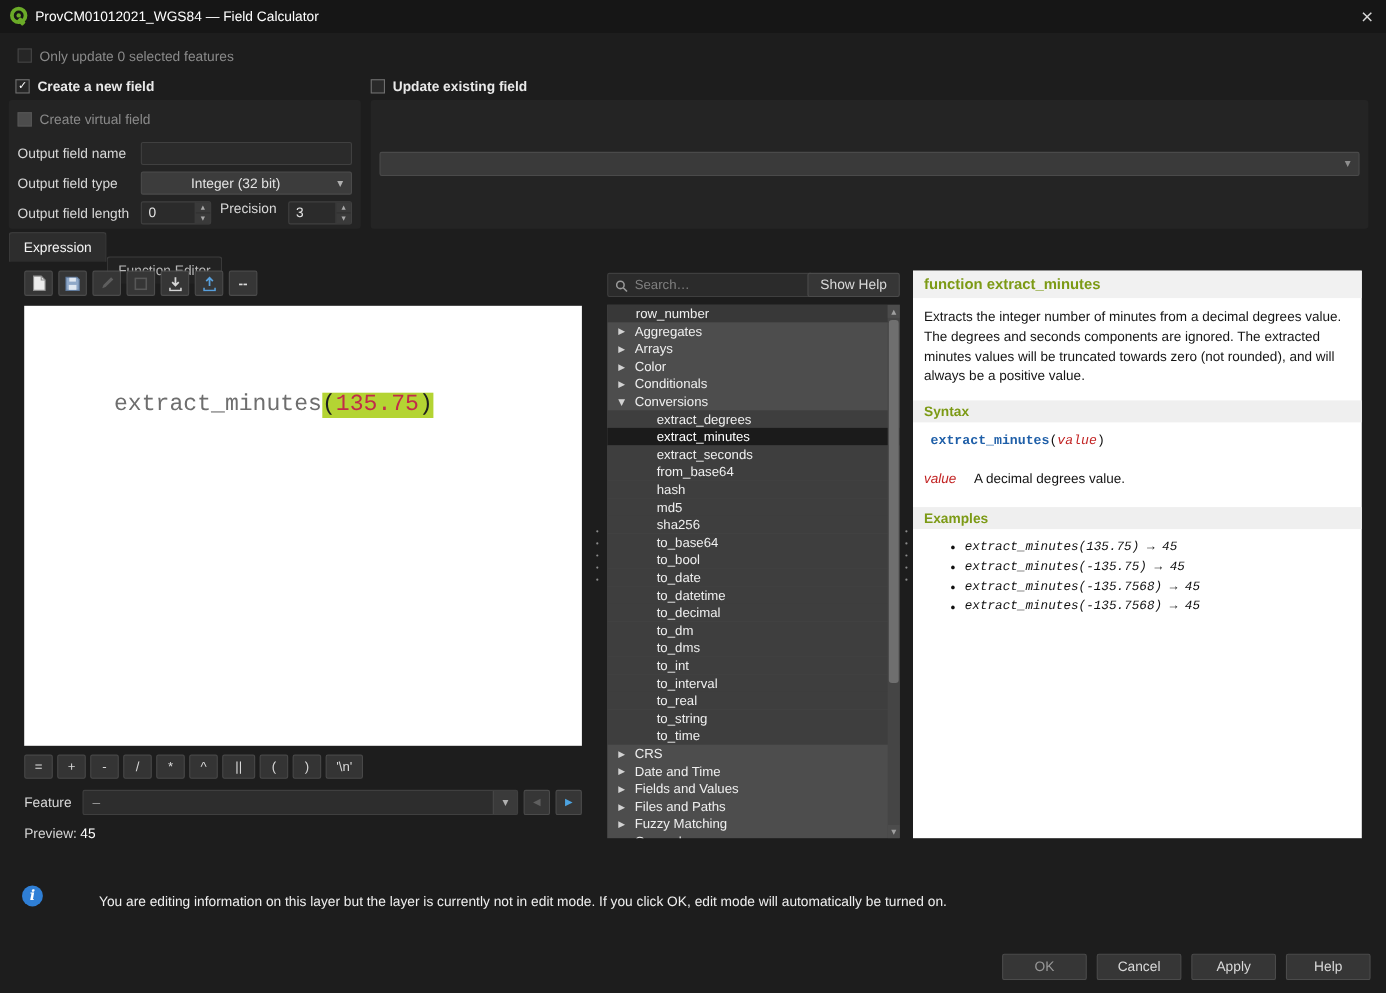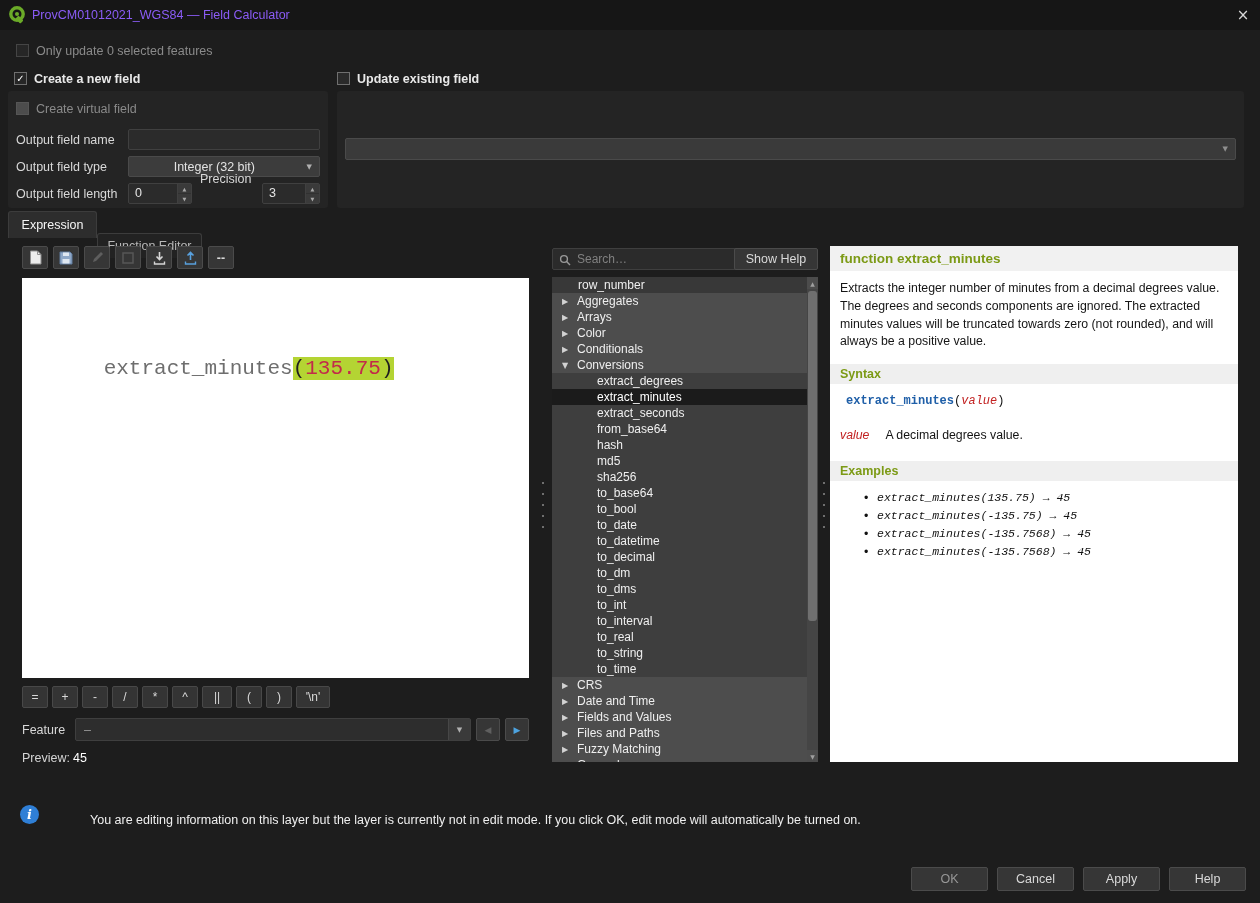--- a/index.html
+++ b/index.html
@@ -3,21 +3,21 @@
 <meta charset="utf-8">
 <style>
   * { margin:0; padding:0; box-sizing:border-box; }
   html,body { background:#000; }
   #app { position:relative; width:1260px; height:903px; background:#1d1d1d;
          font-family:"Liberation Sans",sans-serif; font-size:12.5px; color:#dcdcdc; overflow:hidden; }
   .abs { position:absolute; }
 
   
   #titlebar { left:0; top:0; width:1260px; height:30px; background:#161616; display:flex; align-items:center; }
-  #titlebar .title { margin-left:32px; color:#8b5cf6; }
+  #titlebar .title { margin-left:32px; color:#ffffff; }
   #close-btn { position:absolute; right:0; top:0; width:34px; height:30px; display:flex; align-items:center; justify-content:center; color:#d8d8d8; font-size:15px; font-family:"DejaVu Sans",sans-serif; cursor:default; }
   #qgis-logo { position:absolute; left:8px; top:5px; }
 
   
   .cb { width:13px; height:13px; border:1px solid #6f6f6f; background:#262626; display:flex; align-items:center; justify-content:center; font-size:10px; color:#fff; font-family:"DejaVu Sans",sans-serif; }
   .cb.dim { border-color:#454545; background:#262626; }
   .cb.filled { border:1px solid #555; background:#4c4c4c; }
   .cb-label { color:#e9e9e9; }
   .cb-label.bold { font-weight:bold; }
   .cb-label.dim { color:#8a8a8a; }
@@ -141,21 +141,21 @@
     </div>
 
     <span class="abs fieldlabel" style="left:8px; top:96px;">Output field length</span>
     <div class="abs spin" style="left:120px; top:92px; width:64px; height:21px;">
       <div class="spin-val">0</div>
       <div class="spin-btns">
         <div>▲</div>
         <div>▼</div>
       </div>
     </div>
-    <span class="abs fieldlabel" style="left:192px; top:81px;">Precision</span>
+    <span class="abs fieldlabel" style="left:192px; top:92px;">Precision</span>
     <div class="abs spin" style="left:254px; top:92px; width:58px; height:21px;">
       <div class="spin-val">3</div>
       <div class="spin-btns">
         <div>▲</div>
         <div>▼</div>
       </div>
     </div>
   </div>
 
   <div class="abs group" style="left:337px; top:91px; width:907px; height:117px;">

